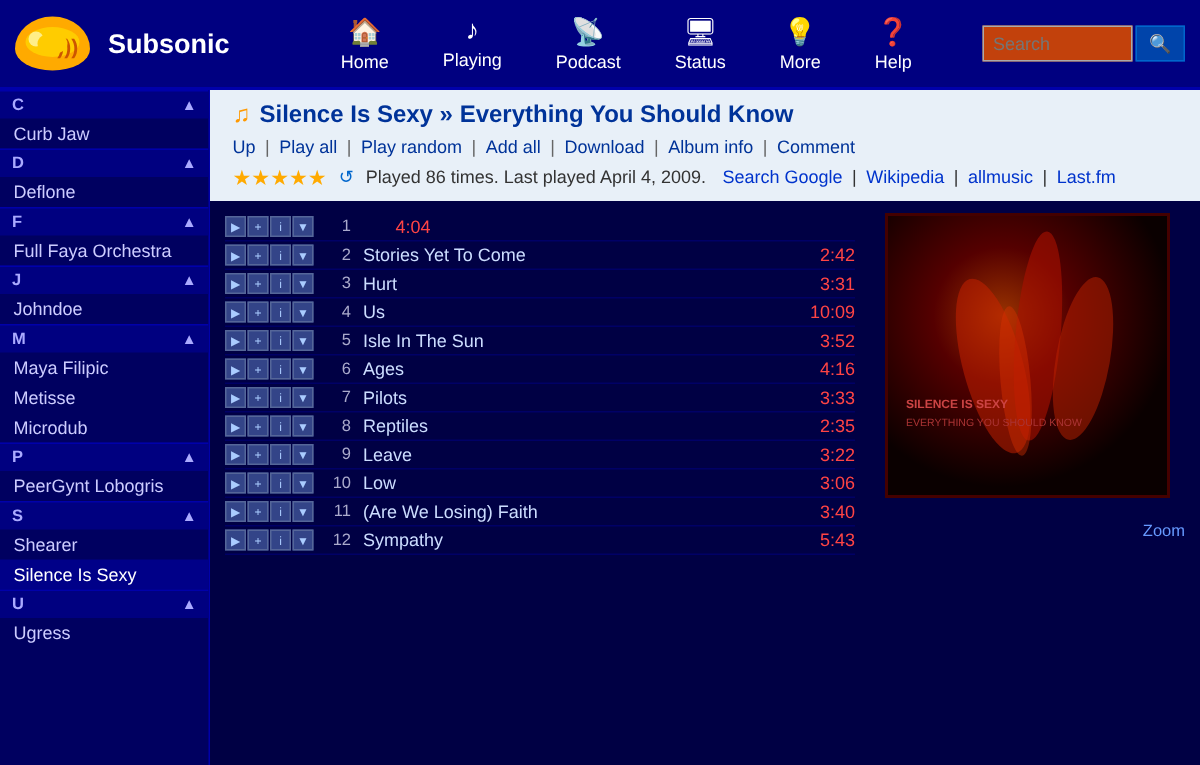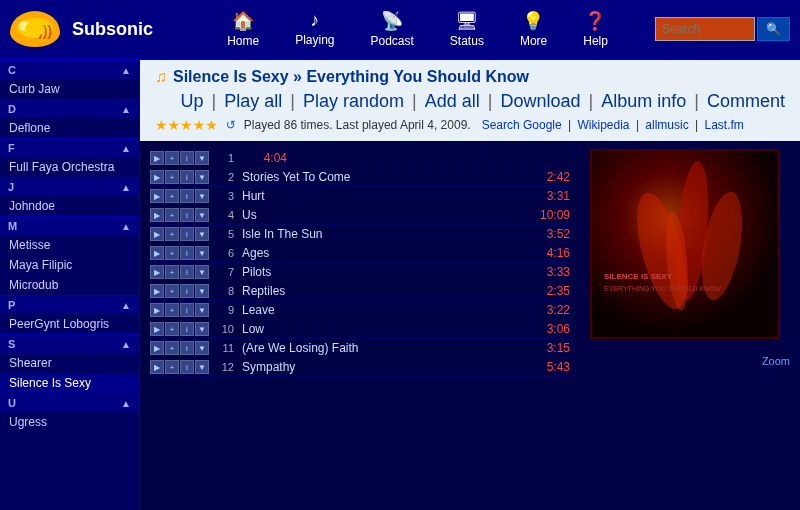--- a/index.html
+++ b/index.html
@@ -131,22 +131,22 @@
     <div class="sidebar-letter">
       <span>J</span>
       <span class="sidebar-up">▲</span>
     </div>
     <div class="sidebar-item">Johndoe</div>
 
     <div class="sidebar-letter">
       <span>M</span>
       <span class="sidebar-up">▲</span>
     </div>
+    <div class="sidebar-item">Maya Filipic</div>
     <div class="sidebar-item">Metisse</div>
-    <div class="sidebar-item">Maya Filipic</div>
     <div class="sidebar-item">Microdub</div>
 
     <div class="sidebar-letter">
       <span>P</span>
       <span class="sidebar-up">▲</span>
     </div>
     <div class="sidebar-item">PeerGynt Lobogris</div>
 
     <div class="sidebar-letter">
       <span>S</span>
@@ -162,21 +162,21 @@
     <div class="sidebar-item">Ugress</div>
   </div>
 
   <div id="content">
 
     <div id="album-header">
       <div id="album-title">
         <span style="color:#ff9900;">♫</span>
         <span>Silence Is Sexy » Everything You Should Know</span>
       </div>
-      <div id="album-actions" style="margin-top:5px;font-size:18px;color:#003399;text-align:right;">
+      <div id="album-actions" style="margin-top:5px;font-size:12px;color:#003399;">
         <a href="#">Up</a>
         <span> | </span>
         <a href="#">Play all</a>
         <span> | </span>
         <a href="#">Play random</a>
         <span> | </span>
         <a href="#">Add all</a>
         <span> | </span>
         <a href="#">Download</a>
         <span> | </span>
@@ -314,21 +314,21 @@
   </div>
           <div class="track-row">
     <div class="track-controls">
       <button class="track-ctrl-btn">▶</button>
       <button class="track-ctrl-btn">+</button>
       <button class="track-ctrl-btn">i</button>
       <button class="track-ctrl-btn">▼</button>
     </div>
     <span class="track-num">11</span>
     <span class="track-name">(Are We Losing) Faith</span>
-    <span class="track-duration">3:15</span>
+    <span class="track-duration">3:40</span>
   </div>
           <div class="track-row">
     <div class="track-controls">
       <button class="track-ctrl-btn">▶</button>
       <button class="track-ctrl-btn">+</button>
       <button class="track-ctrl-btn">i</button>
       <button class="track-ctrl-btn">▼</button>
     </div>
     <span class="track-num">12</span>
     <span class="track-name">Sympathy</span>

